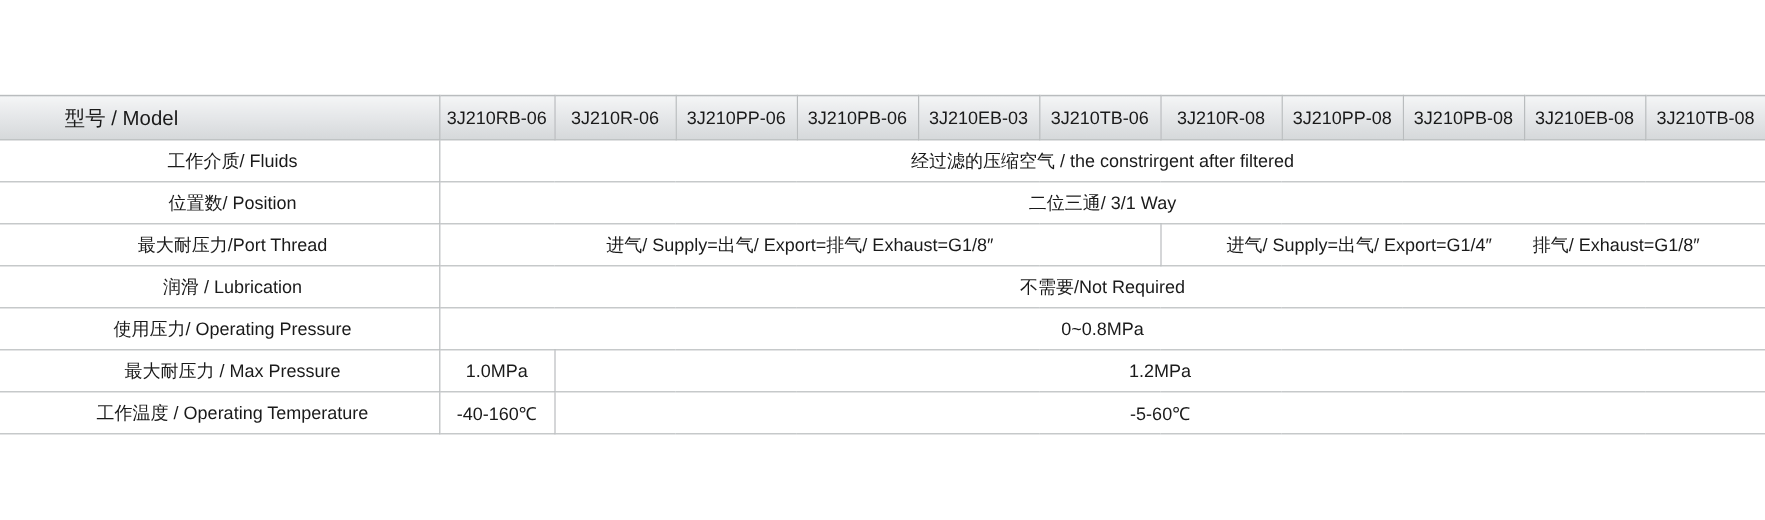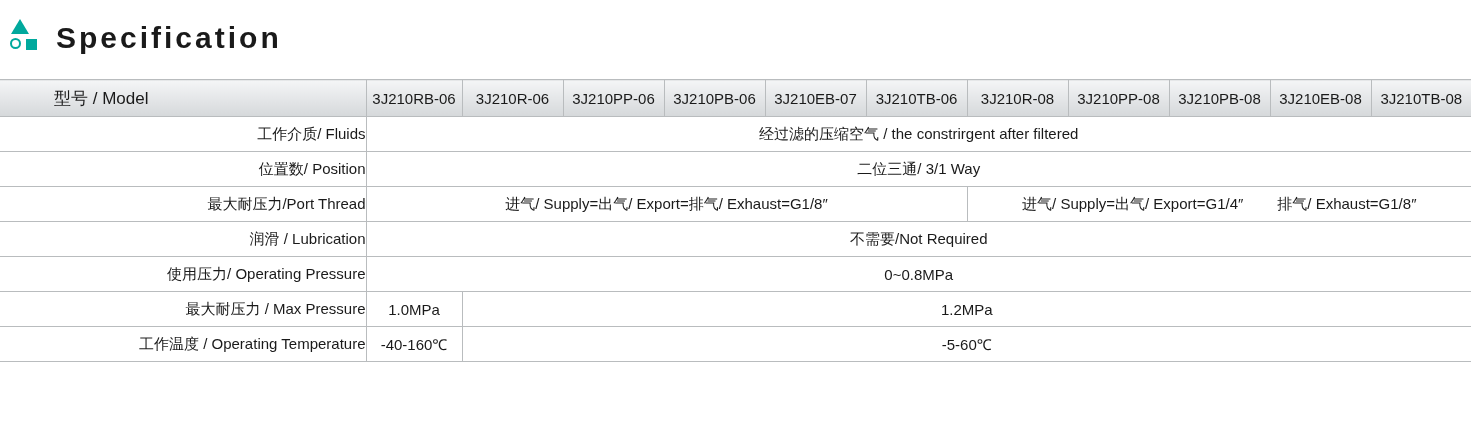--- a/index.html
+++ b/index.html
@@ -101,21 +101,21 @@
     height: 36px;
     font-size: 15px;
   }
   table.spec tr.head th.model-label {
     text-align: left;
     padding-left: 54px;
     font-size: 17px;
     font-weight: normal;
   }
   table.spec td.rowlabel {
-    text-align: right;
+    text-align: center;
     padding-left: 22px;
     font-size: 15px;
     border-left: 1px solid #b9bcbe;
     border-right: 1px solid #b9bcbe;
   }
   table.spec td.val {
     font-size: 15px;
     text-align: center;
   }
   .sup {
@@ -138,28 +138,20 @@
   }
   table.spec tr.head th:last-child {
     border-right: none;
   }
 </style>
 </head>
 <body>
 
 <div class="page">
 
-  <div class="header">
-    <div class="logo-mark">
-      <span class="tri"></span>
-      <span class="circ"></span>
-      <span class="sq"></span>
-    </div>
-    <div class="page-title">Specification</div>
-  </div>
 
   <div class="table-wrap">
     <table class="spec">
       <colgroup>
         <col style="width:366px">
         <col style="width:96px">
         <col style="width:101px">
         <col style="width:101px">
         <col style="width:101px">
         <col style="width:101px">
@@ -170,21 +162,21 @@
         <col style="width:101px">
         <col style="width:100px">
       </colgroup>
       <tbody id="table-body">
           <tr class="head">
             <th class="model-label">型号  / Model</th>
             <th>3J210RB-06</th>
             <th>3J210R-06</th>
             <th>3J210PP-06</th>
             <th>3J210PB-06</th>
-            <th>3J210EB-07</th>
+            <th>3J210EB-03</th>
             <th>3J210TB-06</th>
             <th>3J210R-08</th>
             <th>3J210PP-08</th>
             <th>3J210PB-08</th>
             <th>3J210EB-08</th>
             <th>3J210TB-08</th>
           </tr>
           <tr>
             <td class="rowlabel">工作介质/ Fluids</td>
             <td class="val" colspan="11">经过滤的压缩空气 / the constrirgent after filtered</td>

